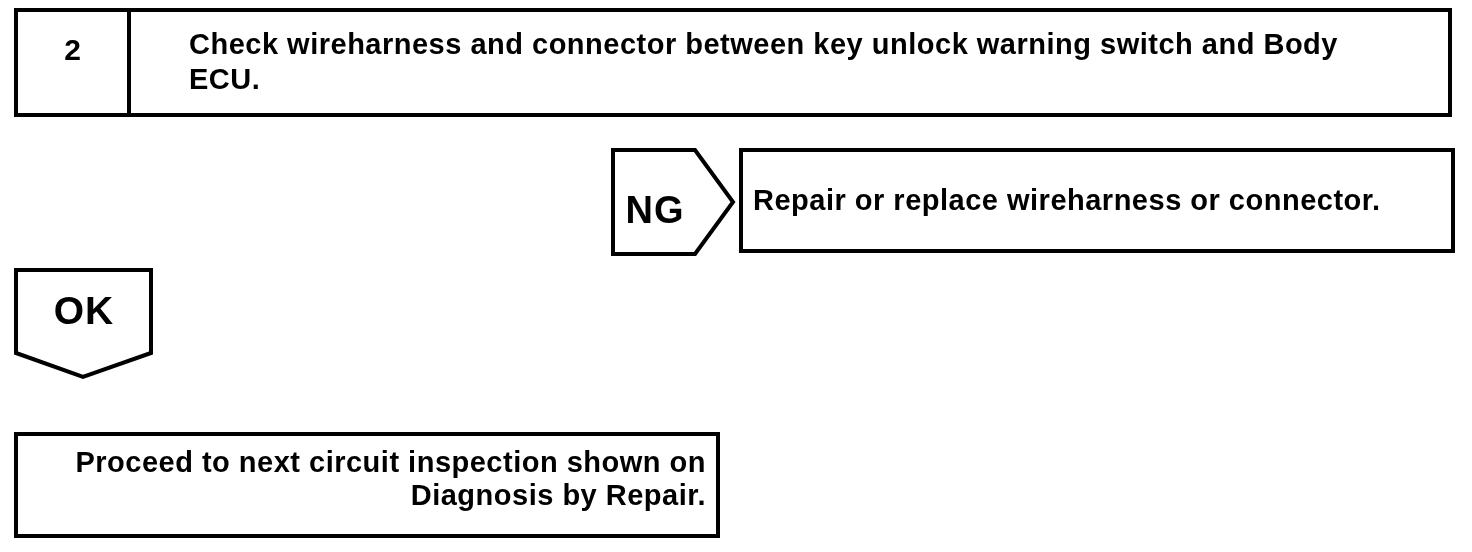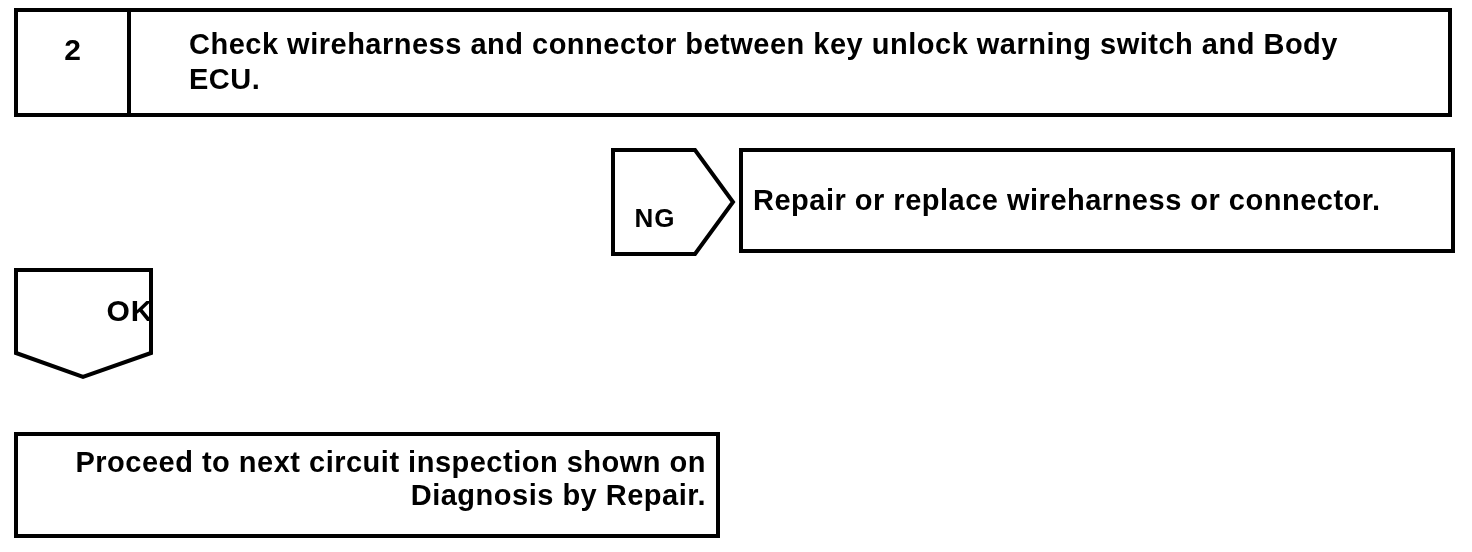--- a/index.html
+++ b/index.html
@@ -59,27 +59,27 @@
   }
   .ng-connector svg {
     position: absolute;
     left: 0;
     top: 0;
     display: block;
   }
   .ng-label {
     position: absolute;
     left: 0;
-    top: 16px;
+    top: 8px;
     width: 88px;
     height: 108px;
     display: flex;
     align-items: center;
     justify-content: center;
-    font-size: 26px;
+    font-size: 38px;
     letter-spacing: 1px;
   }
   .ng-action-box {
     position: absolute;
     left: 739px;
     top: 148px;
     width: 716px;
     height: 105px;
     border: 4px solid #000000;
     box-sizing: border-box;
@@ -106,23 +106,22 @@
   }
   .ok-label {
     position: absolute;
     left: 0;
     top: 0;
     width: 140px;
     height: 85px;
     display: flex;
     align-items: center;
     justify-content: center;
-    font-size: 30px;
+    font-size: 39px;
     letter-spacing: 1px;
-    margin-left: 46px;
   }
 
   
   .ok-action-box {
     position: absolute;
     left: 14px;
     top: 432px;
     width: 706px;
     height: 106px;
     border: 4px solid #000000;

